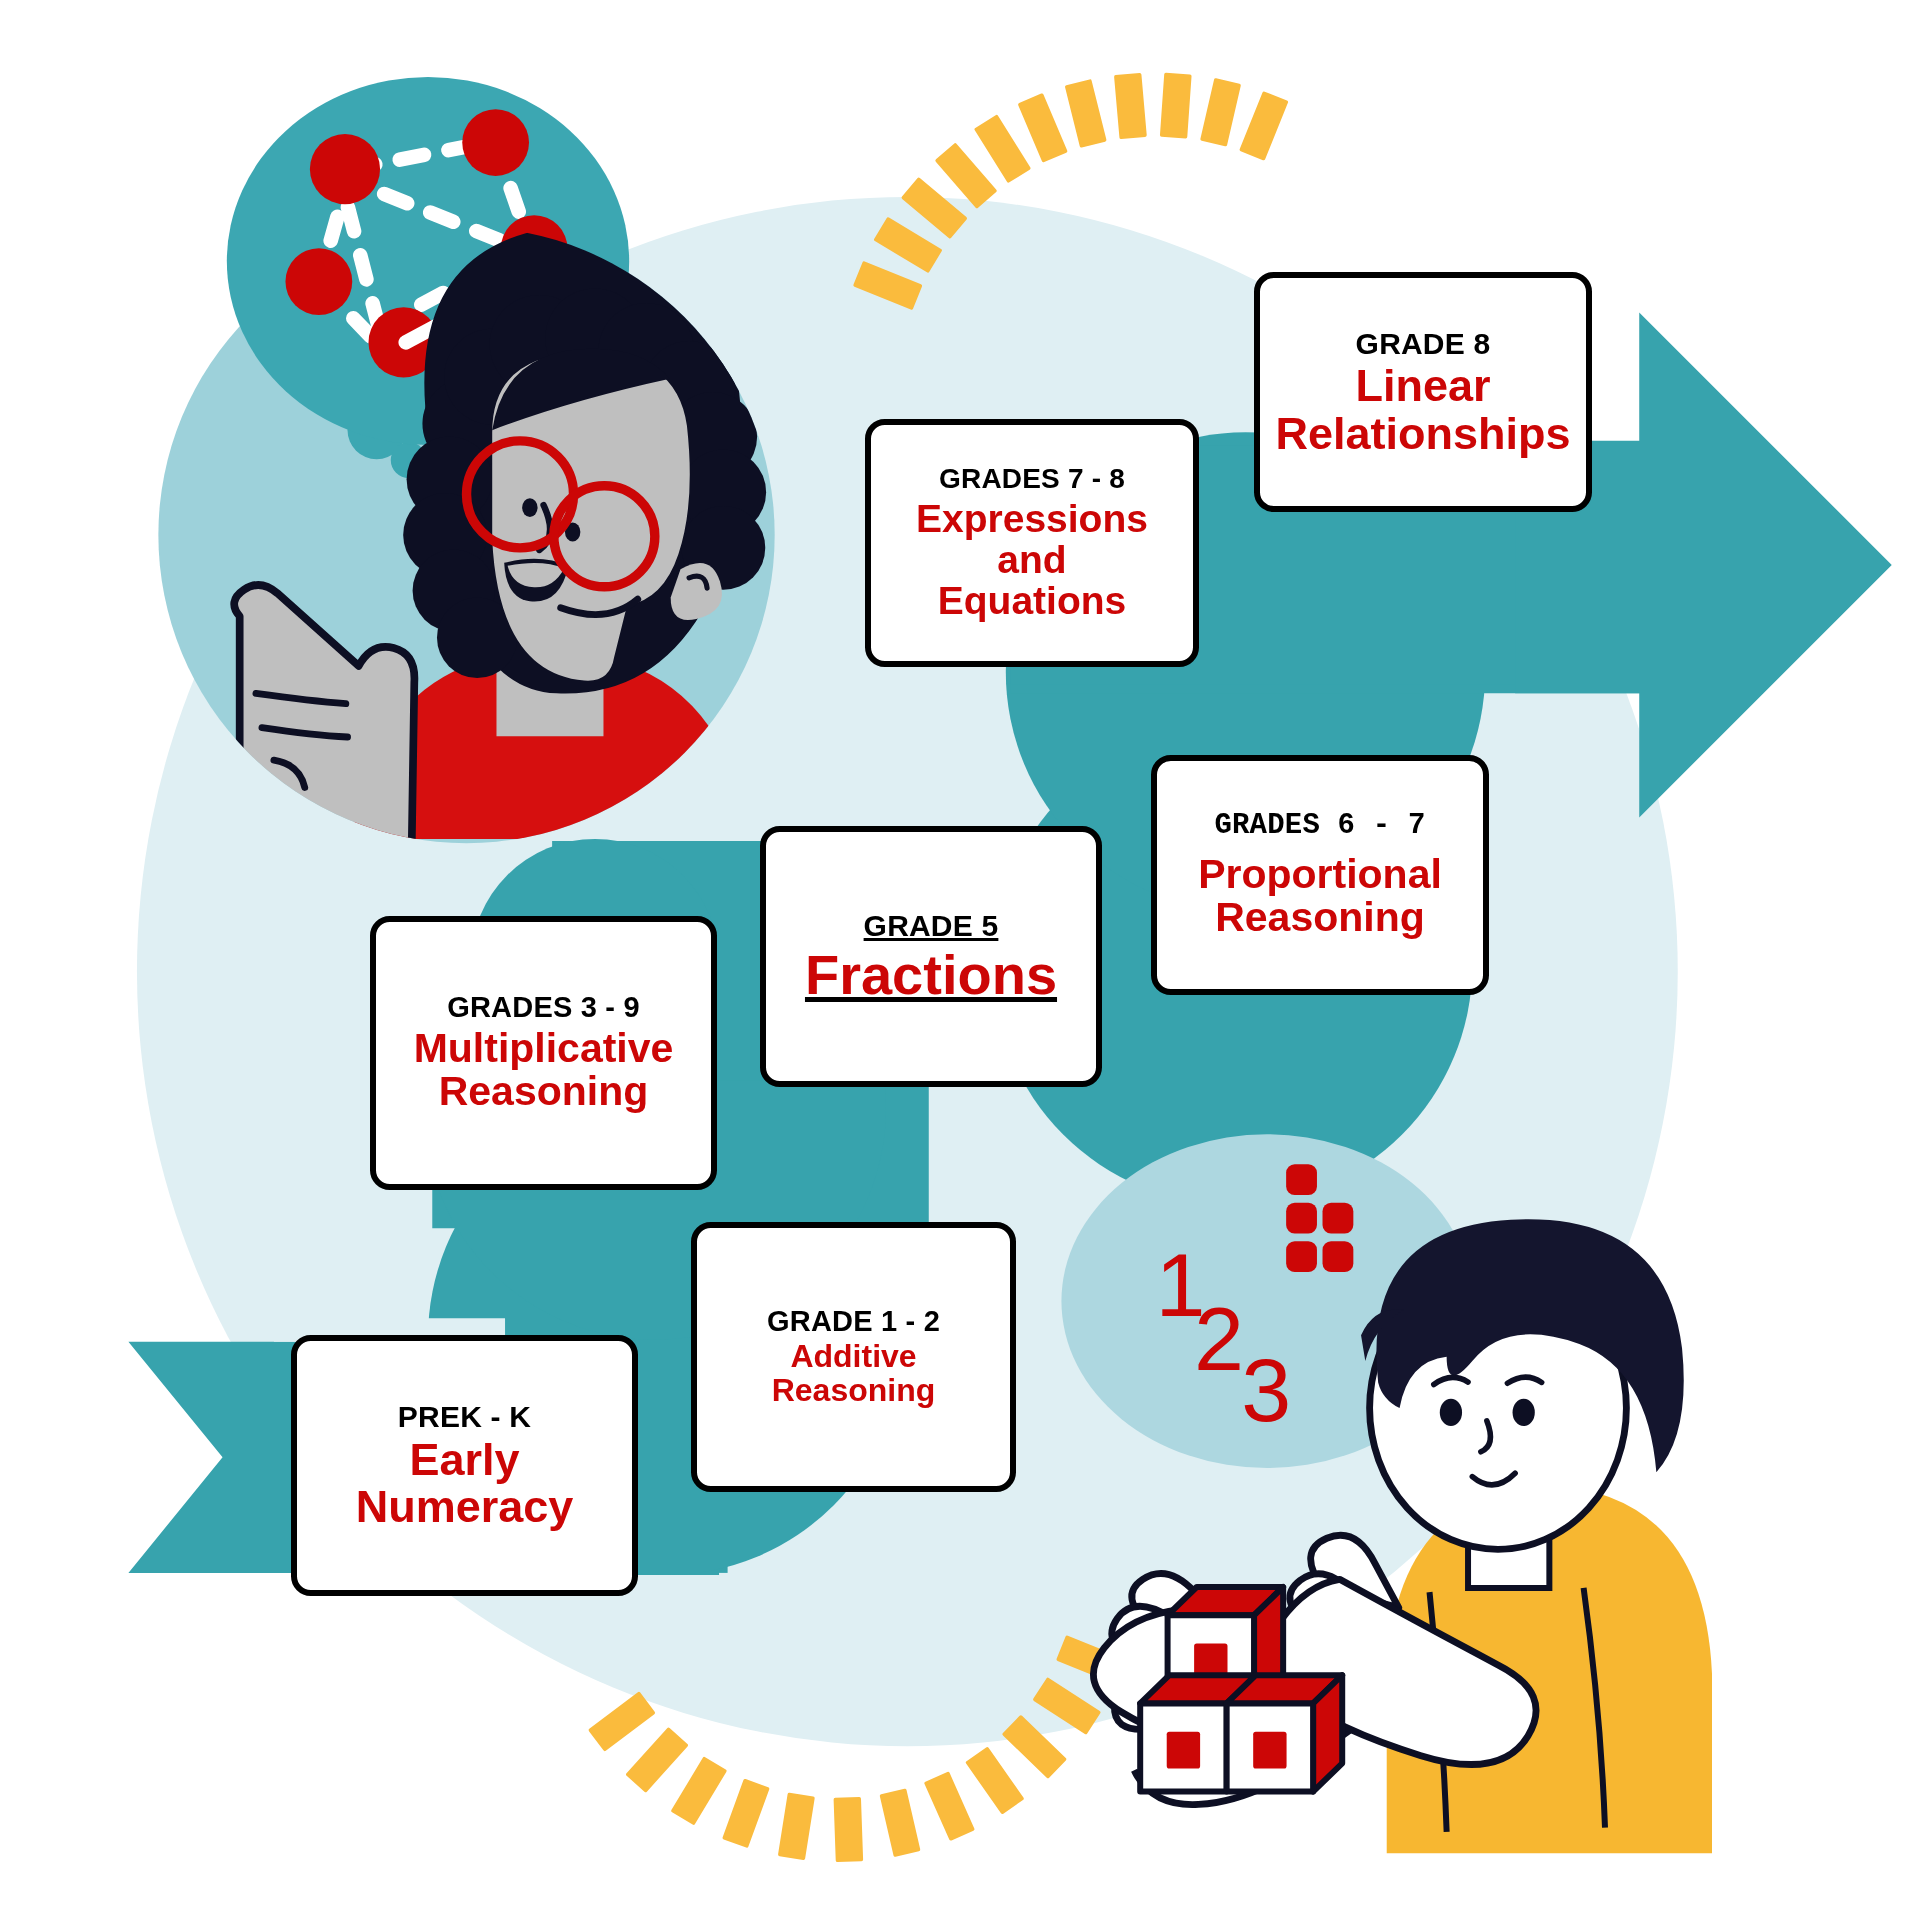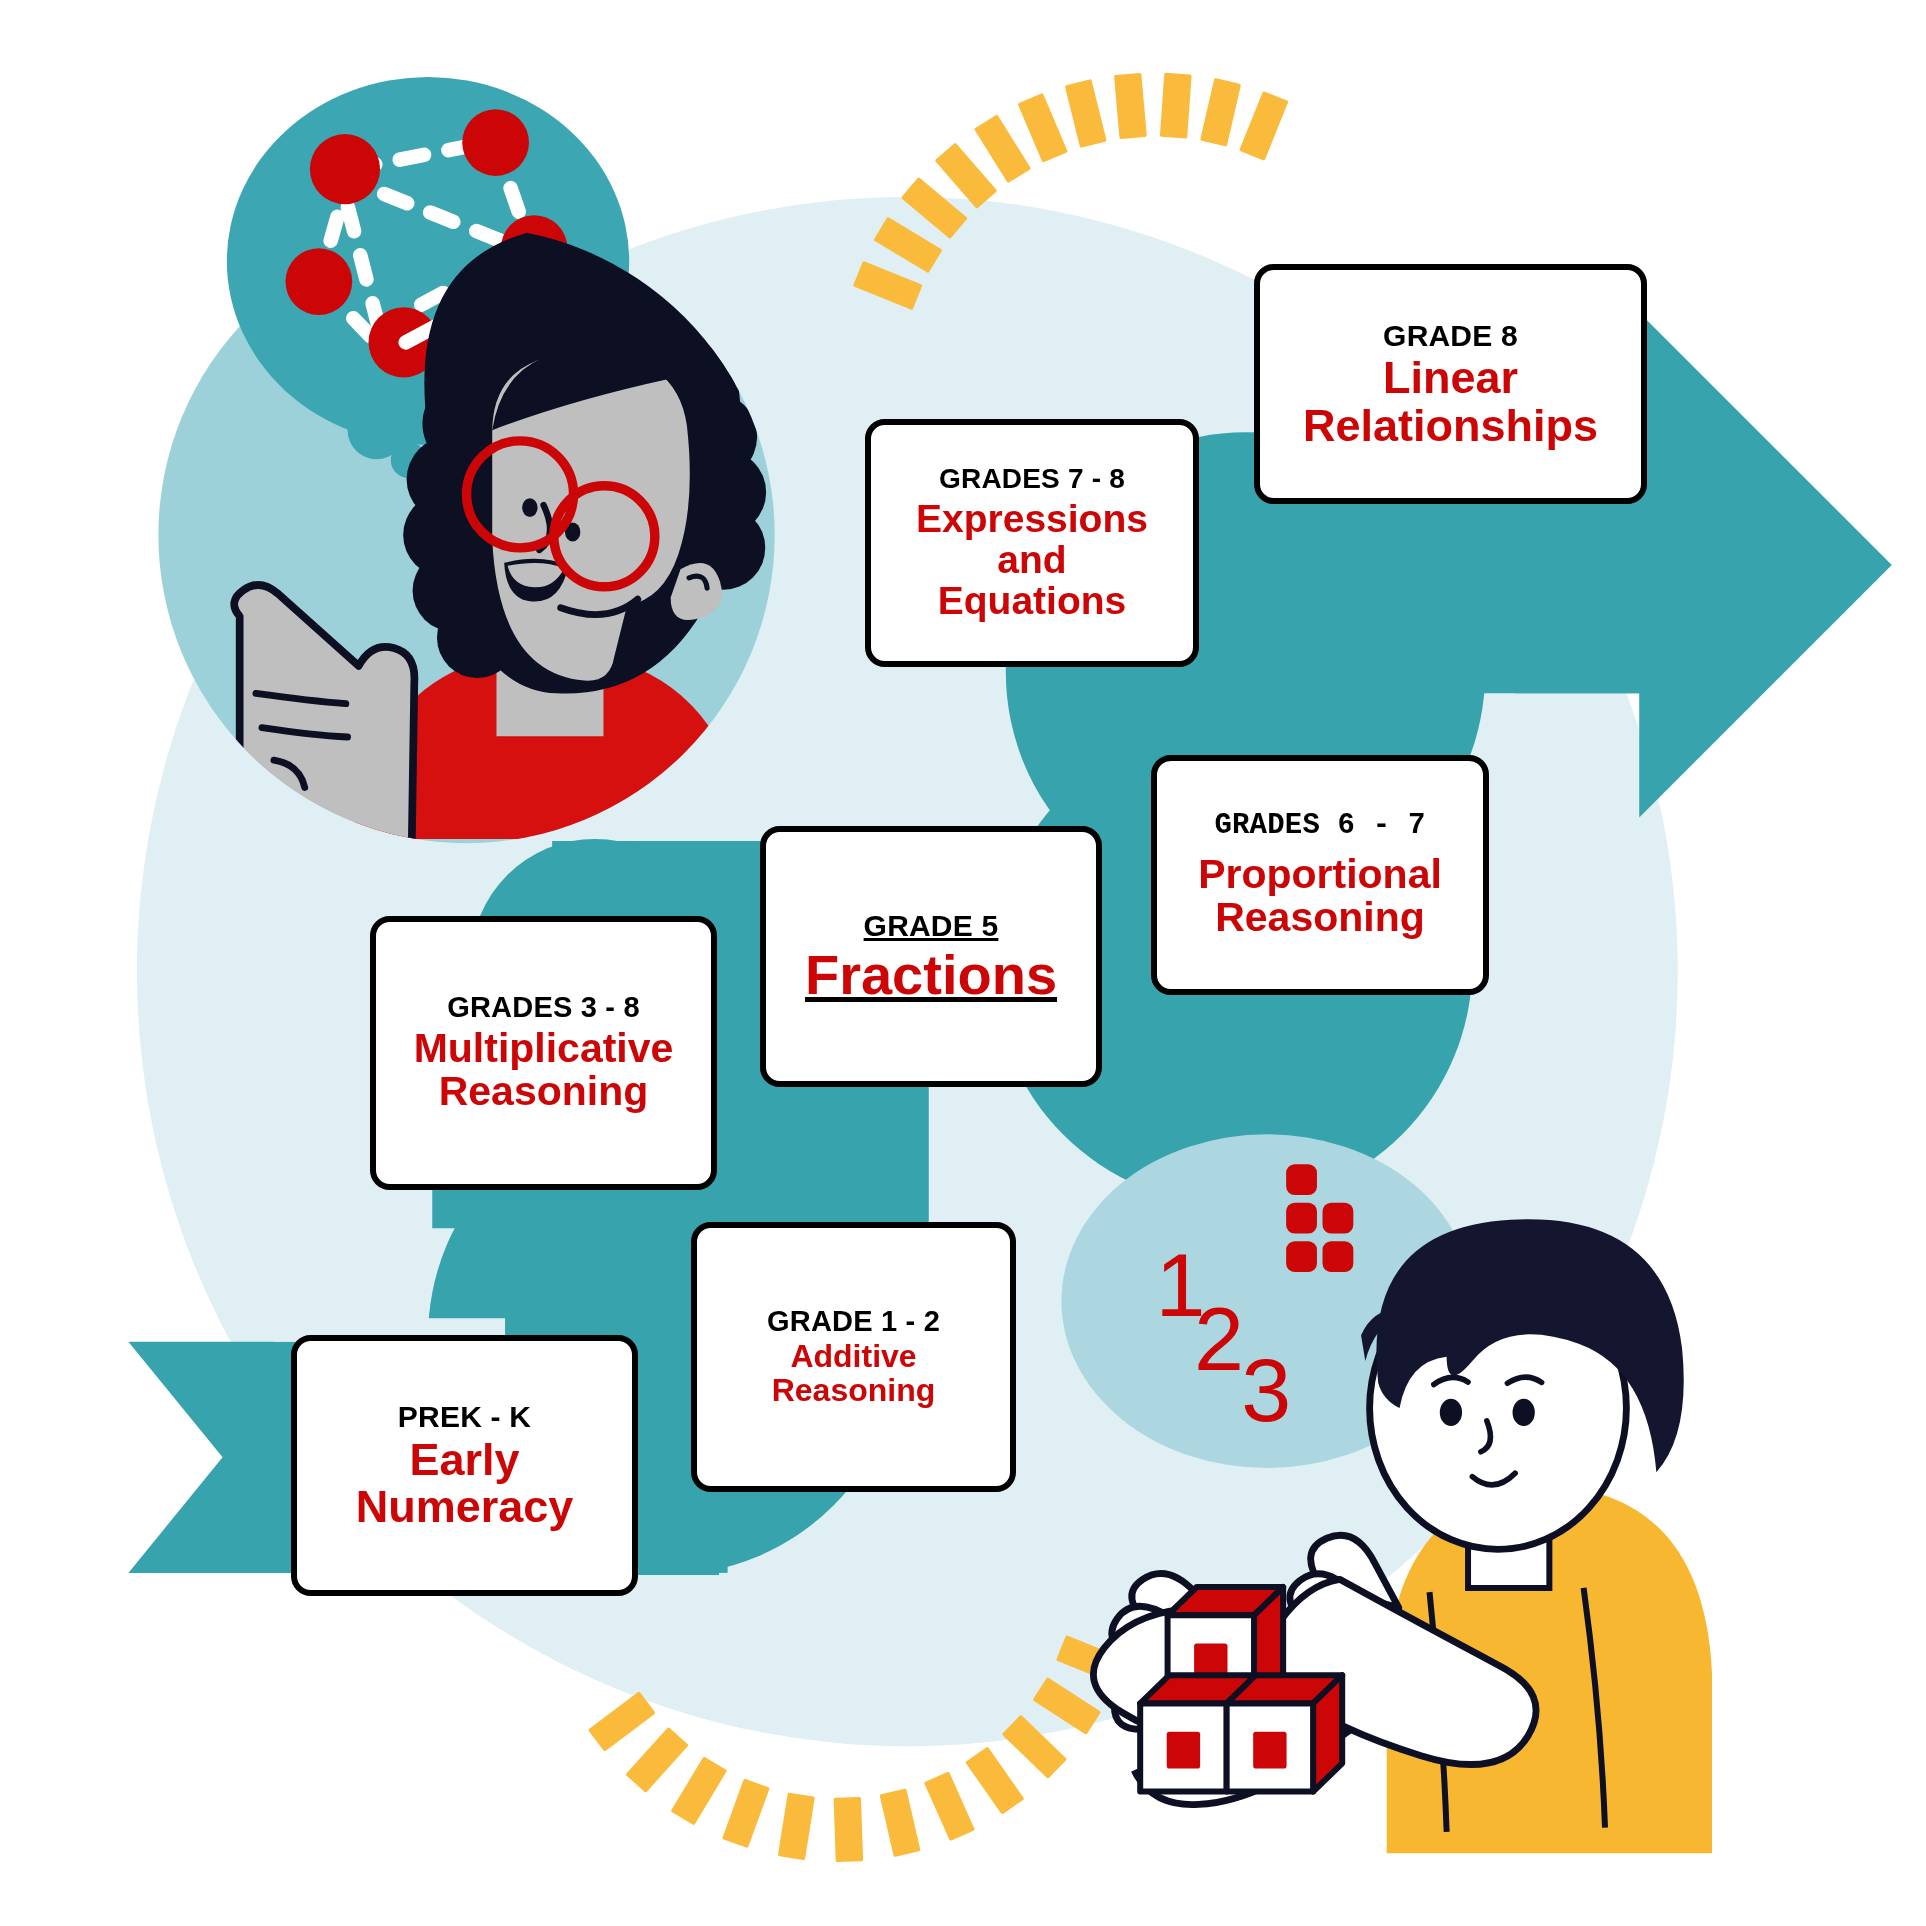--- a/index.html
+++ b/index.html
@@ -62,21 +62,21 @@
   #card-g5     .topic { font-size: 56px; }
 
   #card-g67    { left: 1151px; top: 755px; width: 338px;  height: 240px; }
   #card-g67    .grade { font-size: 29px; font-family: Liberation Mono, monospace; }
   #card-g67    .topic { font-size: 41px; margin-top: 11px; }
 
   #card-g78    { left: 865px; top: 419px;  width: 334px;  height: 248px; }
   #card-g78    .grade { font-size: 28px; }
   #card-g78    .topic { font-size: 39px; }
 
-  #card-g8     { left: 1254px; top: 264px;  width: 393px;  height: 240px; }
+  #card-g8     { left: 1254px; top: 272px;  width: 338px;  height: 240px; }
   #card-g8     .grade { font-size: 30px; }
   #card-g8     .topic { font-size: 45px; }
 </style>
 </head>
 <body>
 
 <div id="stage">
 
   <svg id="art" viewBox="0 0 4500 4500" xmlns="http://www.w3.org/2000/svg">
     <defs>
@@ -389,21 +389,21 @@
 
   <div class="card" id="card-g12">
     <div class="grade">GRADE 1 - 2</div>
     <div class="topic">
       <span>Additive</span><br>
       <span>Reasoning</span>
     </div>
   </div>
 
   <div class="card" id="card-g34">
-    <div class="grade">GRADES 3 - 8</div>
+    <div class="grade">GRADES 3 - 9</div>
     <div class="topic">
       <span>Multiplicative</span><br>
       <span>Reasoning</span>
     </div>
   </div>
 
   <div class="card" id="card-g5">
     <div class="grade">GRADE 5</div>
     <div class="topic">
       <span>Fractions</span>

